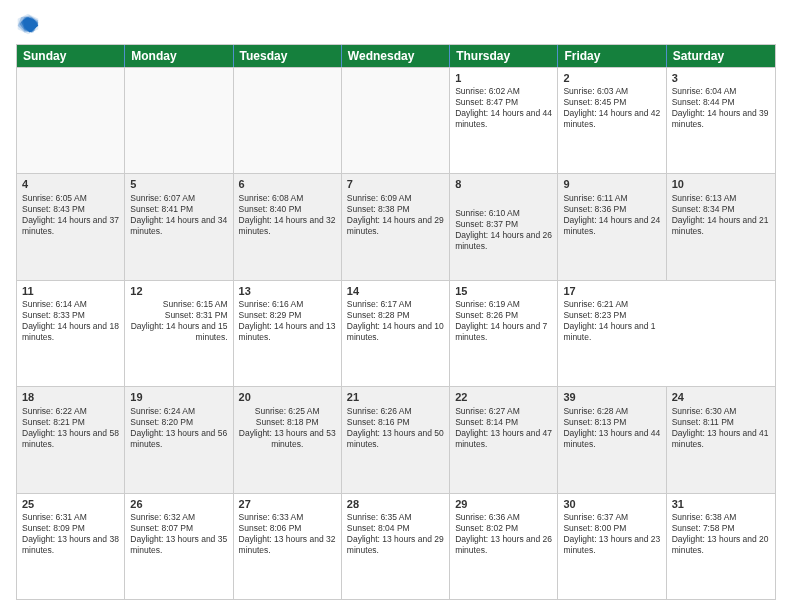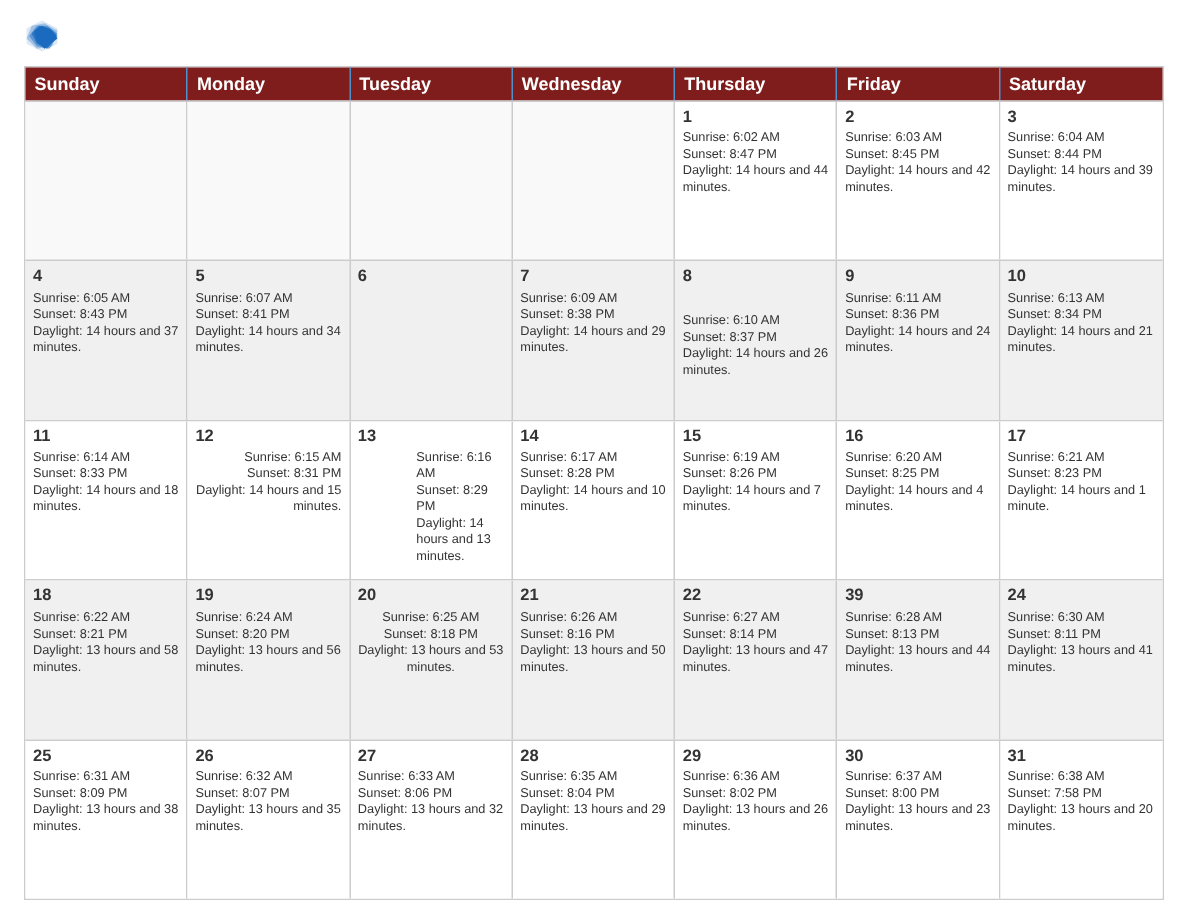--- a/index.html
+++ b/index.html
@@ -53,21 +53,21 @@
     }
     .calendar {
       flex: 1;
       display: flex;
       flex-direction: column;
       border: 1px solid #ccc;
     }
     .cal-header-row {
       display: grid;
       grid-template-columns: repeat(7, 1fr);
-      background: #7f1d1d;
+      background: #15803d;
     }
     .cal-header-cell {
       color: #fff;
       font-size: 12px;
       font-weight: bold;
       padding: 4px 6px;
       text-align: left;
       border-right: 1px solid #5090cc;
     }
     .cal-header-cell:last-child { border-right: none; }
@@ -173,20 +173,23 @@
 Daylight: 14 hours and 37 minutes.</div>
           </div>
           <div class="cal-cell shaded">
             <span class="cal-date">5</span>
             <div class="cal-info" style="white-space: pre-wrap;">Sunrise: 6:07 AM
 Sunset: 8:41 PM
 Daylight: 14 hours and 34 minutes.</div>
           </div>
           <div class="cal-cell shaded">
             <span class="cal-date">6</span>
+            <div class="cal-info" style="white-space: pre-wrap;">Sunrise: 6:08 AM
+Sunset: 8:40 PM
+Daylight: 14 hours and 32 minutes.</div>
           </div>
           <div class="cal-cell shaded">
             <span class="cal-date">7</span>
             <div class="cal-info" style="white-space: pre-wrap;">Sunrise: 6:09 AM
 Sunset: 8:38 PM
 Daylight: 14 hours and 29 minutes.</div>
           </div>
           <div class="cal-cell shaded">
             <span class="cal-date">8</span>
             <div class="cal-info" style="white-space: pre-wrap; margin-top: 16px;">Sunrise: 6:10 AM
@@ -214,41 +217,35 @@
 Daylight: 14 hours and 18 minutes.</div>
           </div>
           <div class="cal-cell">
             <span class="cal-date">12</span>
             <div class="cal-info" style="white-space: pre-wrap; text-align: right;">Sunrise: 6:15 AM
 Sunset: 8:31 PM
 Daylight: 14 hours and 15 minutes.</div>
           </div>
           <div class="cal-cell">
             <span class="cal-date">13</span>
-            <div class="cal-info" style="white-space: pre-wrap; margin-left: 39px;">Sunrise: 6:16 AM
+            <div class="cal-info" style="white-space: pre-wrap;">Sunrise: 6:16 AM
 Sunset: 8:29 PM
 Daylight: 14 hours and 13 minutes.</div>
           </div>
           <div class="cal-cell">
             <span class="cal-date">14</span>
             <div class="cal-info" style="white-space: pre-wrap;">Sunrise: 6:17 AM
 Sunset: 8:28 PM
 Daylight: 14 hours and 10 minutes.</div>
           </div>
           <div class="cal-cell">
             <span class="cal-date">15</span>
             <div class="cal-info" style="white-space: pre-wrap;">Sunrise: 6:19 AM
 Sunset: 8:26 PM
 Daylight: 14 hours and 7 minutes.</div>
-          </div>
-          <div class="cal-cell">
-            <span class="cal-date">16</span>
-            <div class="cal-info" style="white-space: pre-wrap;">Sunrise: 6:20 AM
-Sunset: 8:25 PM
-Daylight: 14 hours and 4 minutes.</div>
           </div>
           <div class="cal-cell">
             <span class="cal-date">17</span>
             <div class="cal-info" style="white-space: pre-wrap;">Sunrise: 6:21 AM
 Sunset: 8:23 PM
 Daylight: 14 hours and 1 minute.</div>
           </div>
         </div>
         <div class="cal-row">
           <div class="cal-cell shaded">

